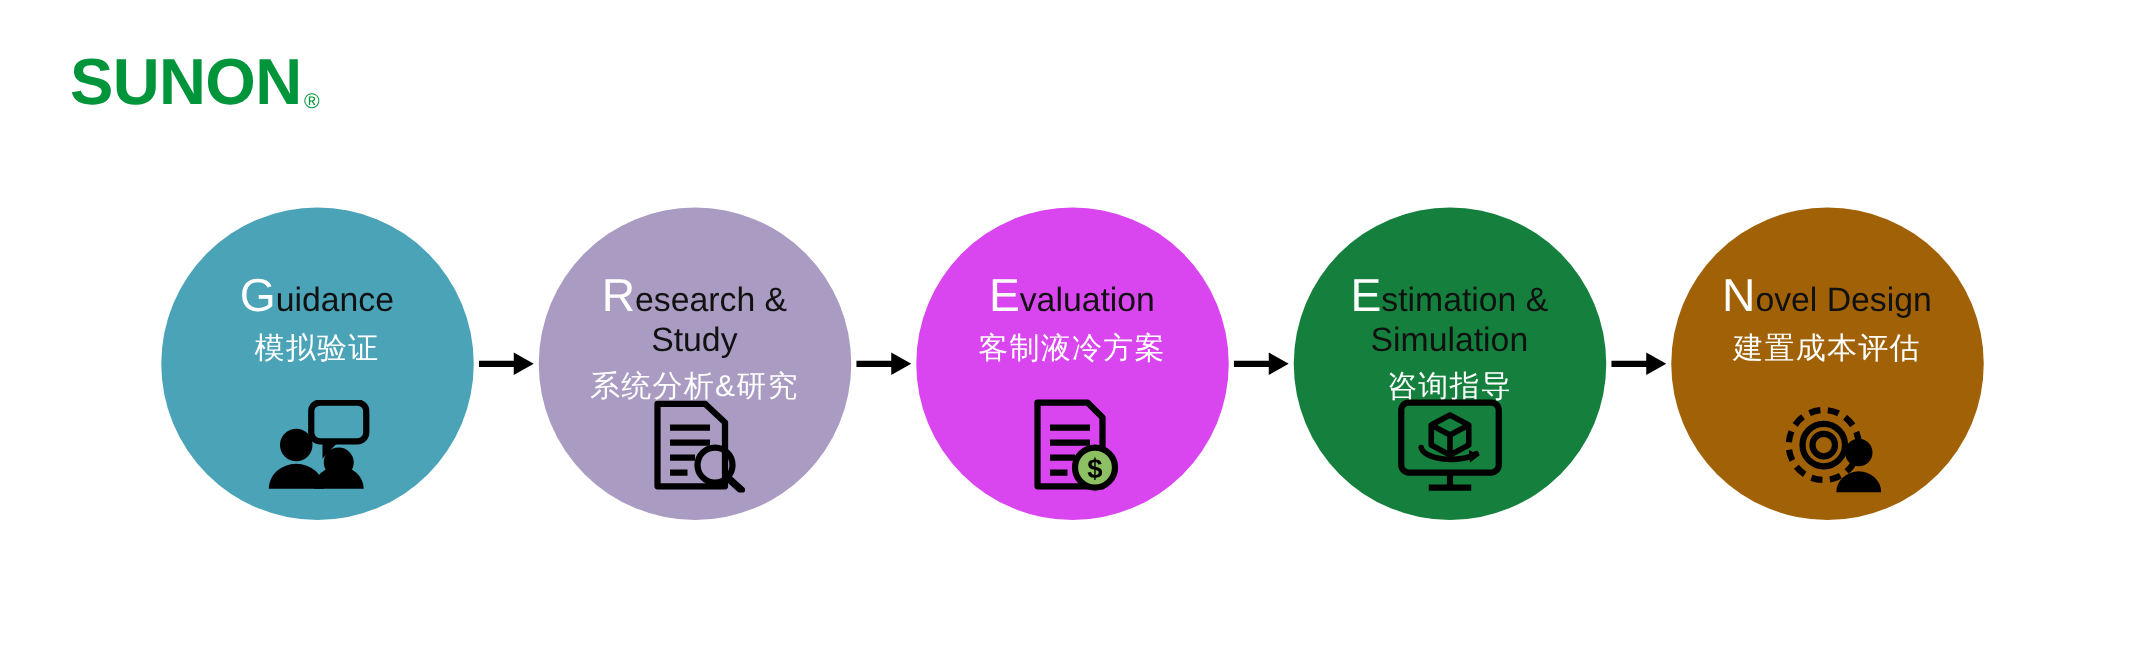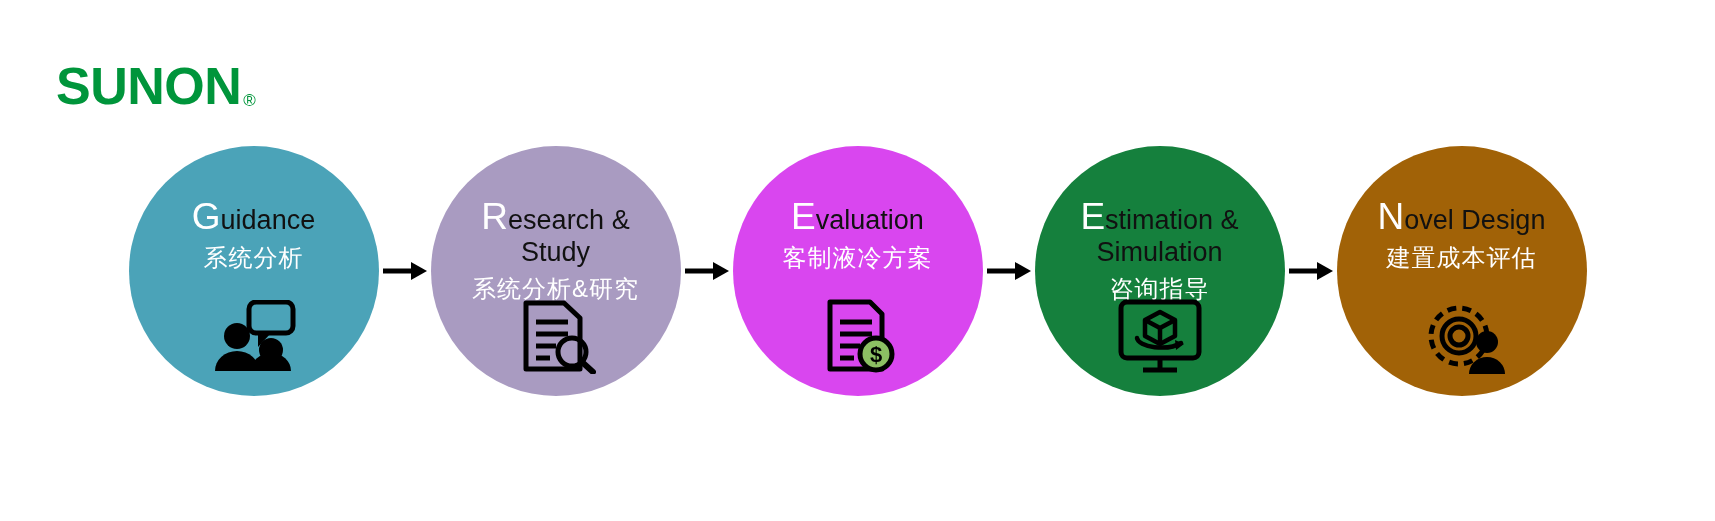--- a/index.html
+++ b/index.html
@@ -40,21 +40,21 @@
     color: #00953B;
     margin-left: 2px;
     margin-bottom: 3px;
     font-weight: normal;
   }
 
   
   #flow {
     position: absolute;
     left: 0;
-    top: 136px;
+    top: 156px;
     width: 1715px;
     height: 270px;
     display: flex;
     flex-direction: row;
     align-items: center;
     justify-content: center;
   }
 
   .node {
     width: 250px;
@@ -118,31 +118,31 @@
     justify-content: center;
   }
   .arrow svg { display: block; }
 </style>
 </head>
 <body>
 
 <div id="page">
 
   <div id="logo">
-    <span class="word" style="color: rgb(0, 149, 59); margin-top: 20px;">SUNON</span>
+    <span class="word" style="color: rgb(0, 149, 59);">SUNON</span>
     <span class="reg" style="color: rgb(0, 149, 59);">®</span>
   </div>
 
   <div id="flow">
 
     <div class="node" style="background:#4BA3B8">
       <div class="title">
         <span class="cap">G</span><span>uidance</span>
       </div>
-      <div class="subtitle">系统分析</div>
+      <div class="subtitle">模拟验证</div>
       <div class="icon">
         <svg width="86" height="72" viewBox="0 0 86 72">
           <rect x="38" y="2" width="44" height="31" rx="7" ry="7" fill="none" stroke="#000" stroke-width="5"></rect>
           <path d="M47 33 L47 47 L60 33 Z" fill="#000"></path>
           <circle cx="26" cy="36" r="13" fill="#000"></circle>
           <path d="M4 71 a22 20 0 0 1 44 0 Z" fill="#000"></path>
           <circle cx="60" cy="50" r="12" fill="#000"></circle>
           <path d="M40 71 a20 18 0 0 1 40 0 Z" fill="#000"></path>
         </svg>
       </div>

